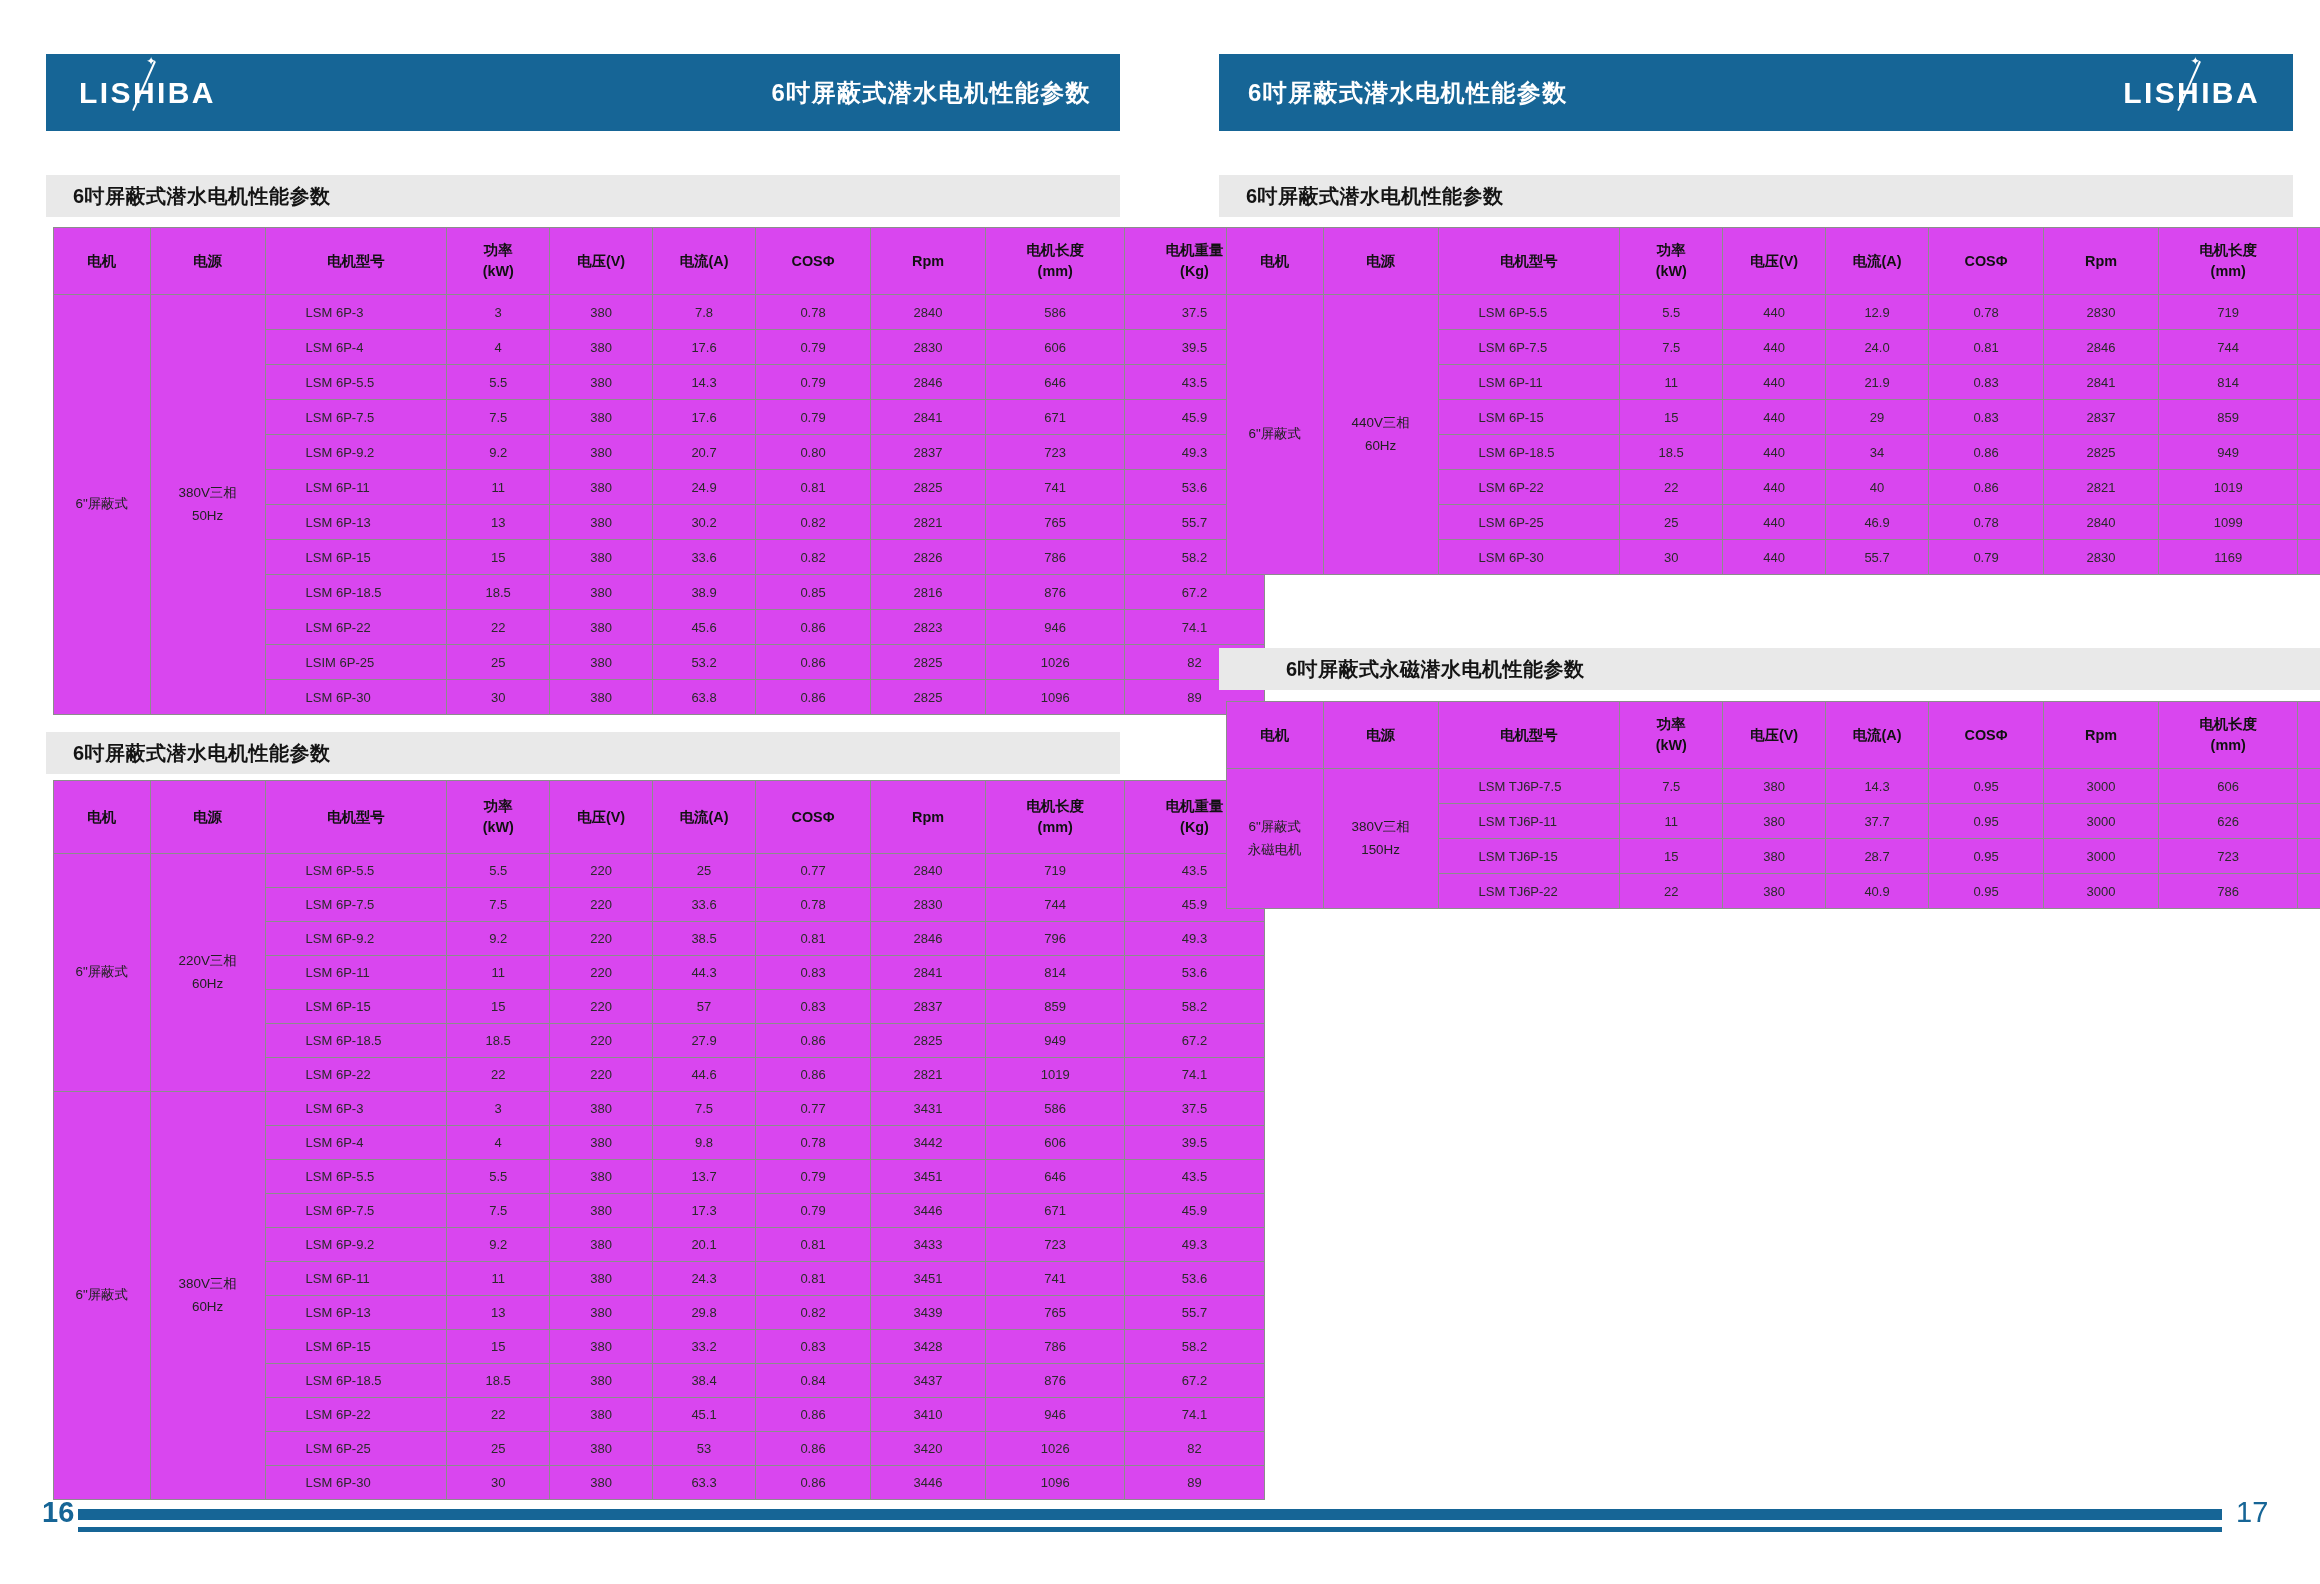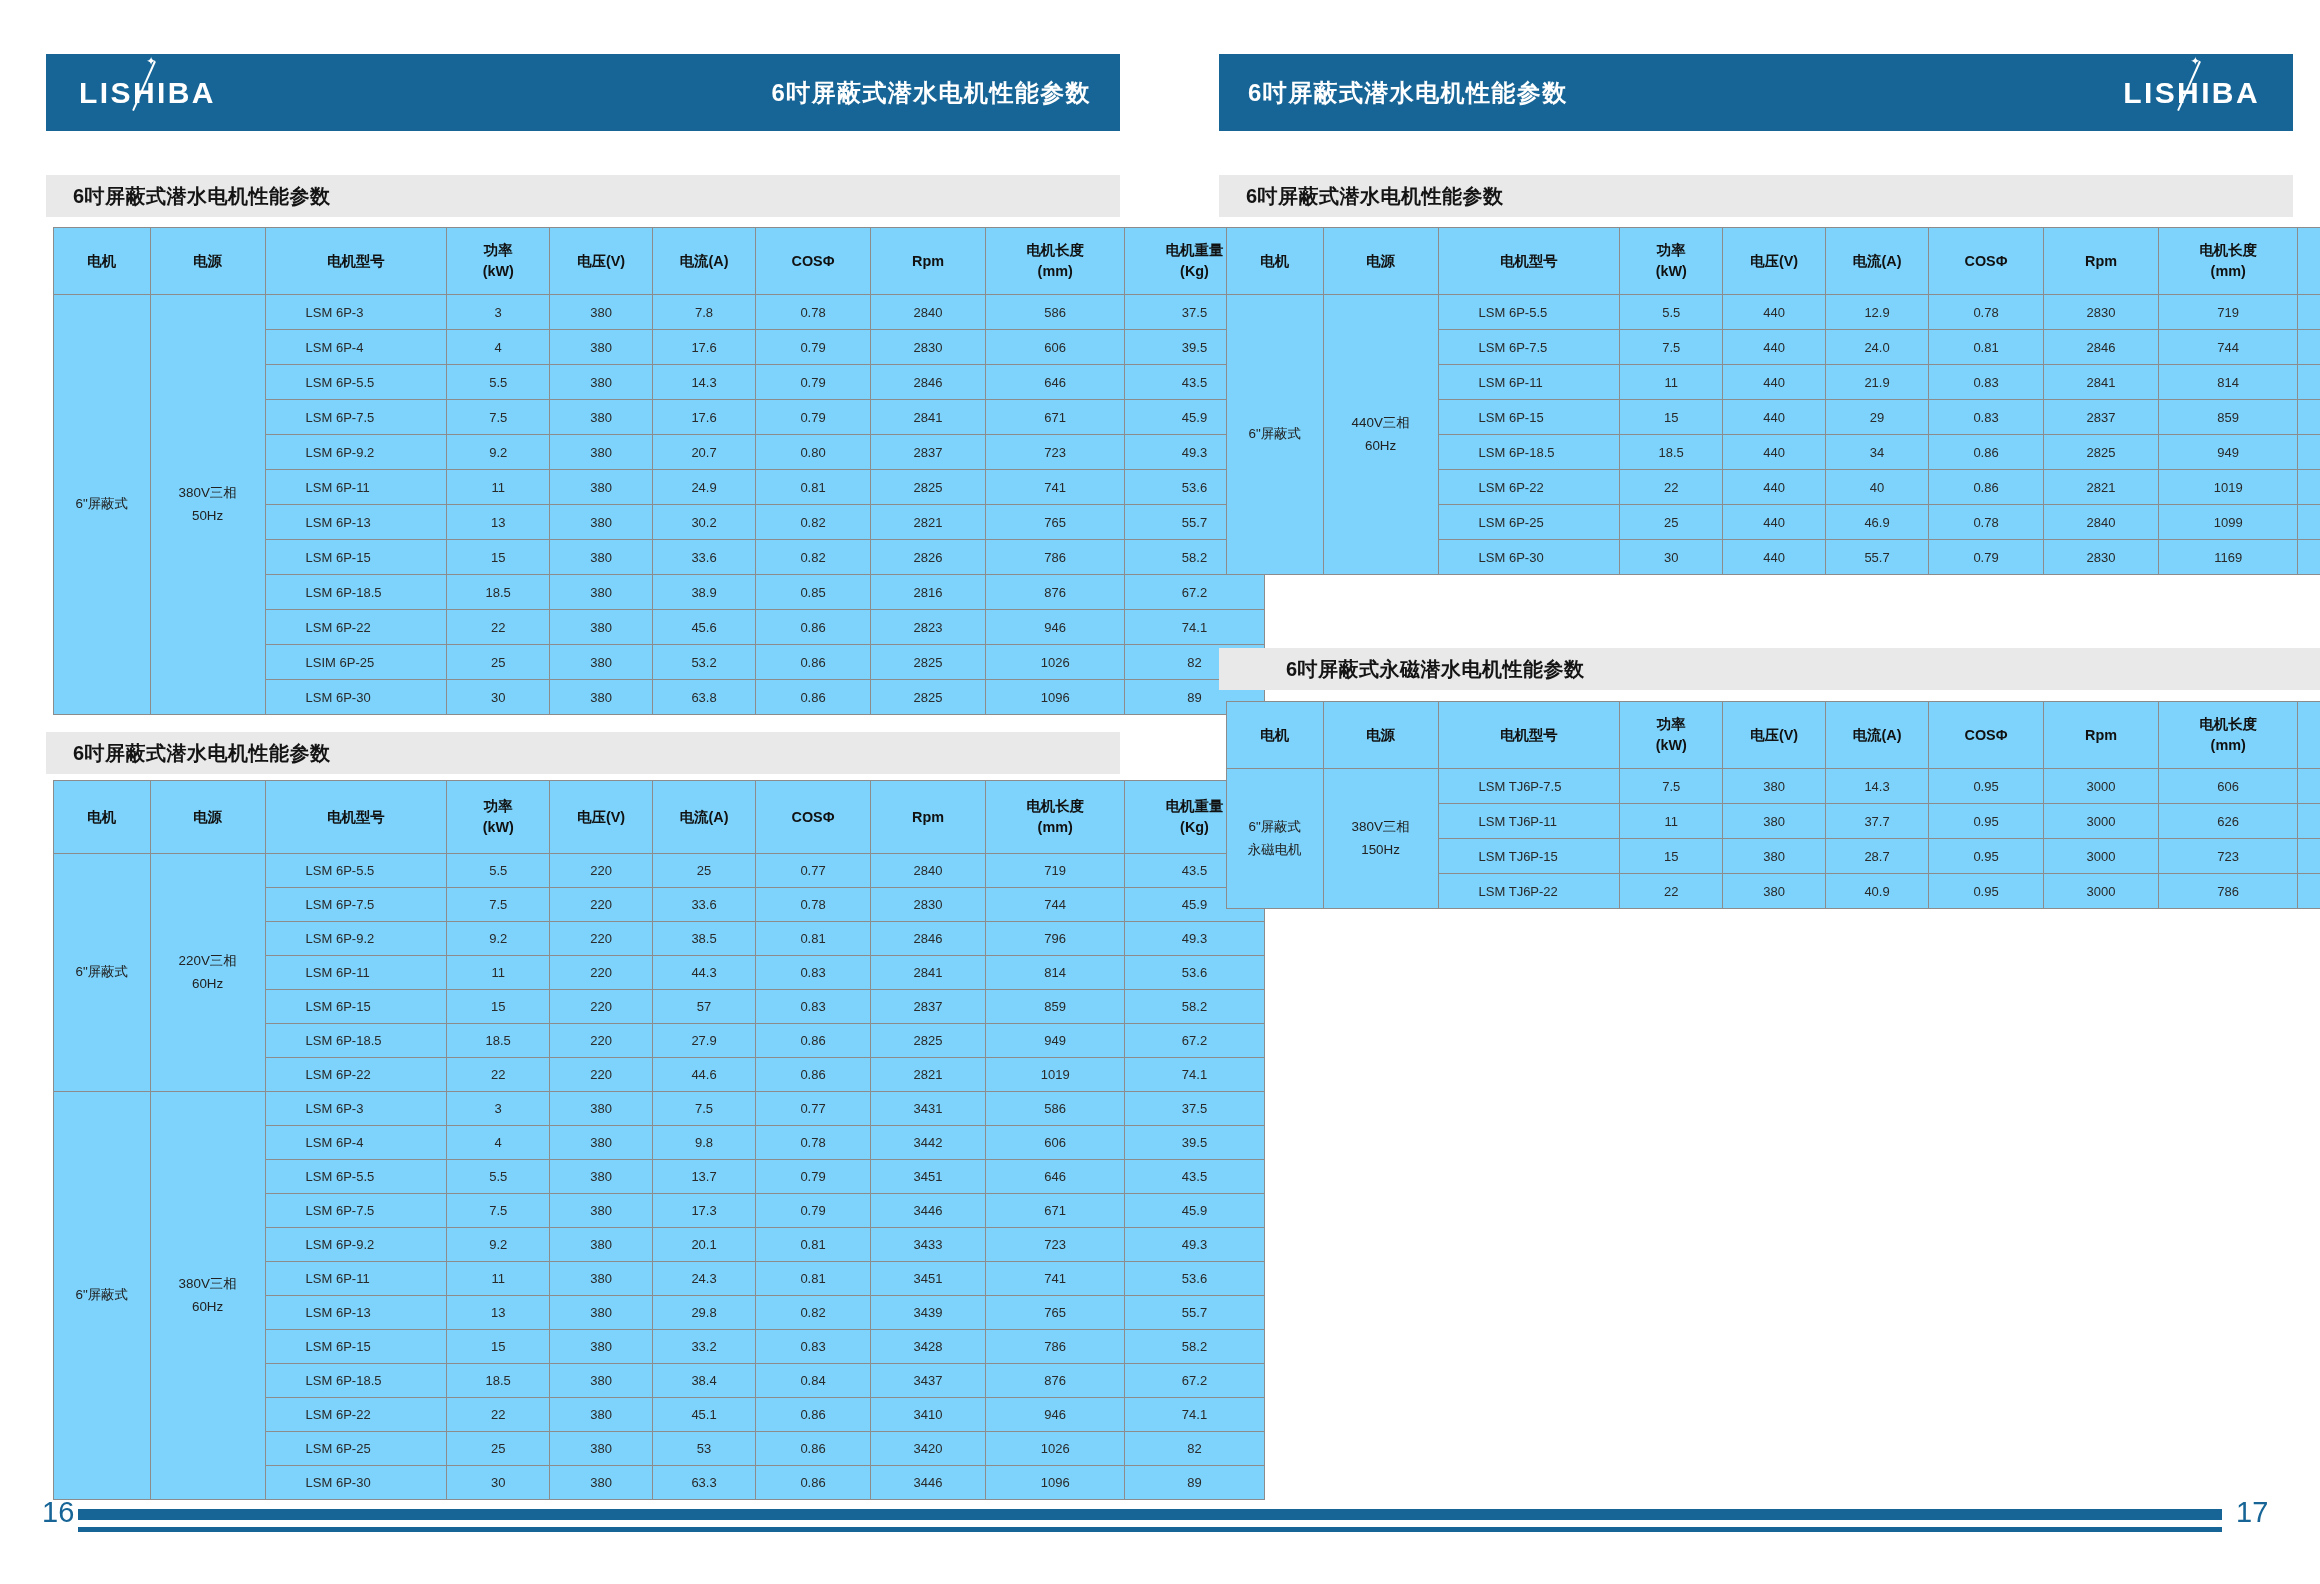--- a/index.html
+++ b/index.html
@@ -26,36 +26,36 @@
       transform:rotate(24deg);transform-origin:center;display:block;}
   .logo-h .star{position:absolute;top:-22px;left:13.4px;font-size:11.5px;color:#fff;font-weight:400;font-style:normal;}
 
   
   .section-bar{position:absolute;left:0;width:1074px;height:42px;background:var(--section-bg,#e9e9e9);}
   .section-bar span{display:block;line-height:42px;padding-left:27px;font-size:20px;font-weight:700;
       color:#141414;letter-spacing:0.5px;}
 
   
   .spec-table{position:absolute;left:6.7px;width:1212px;border-collapse:collapse;table-layout:fixed;
-      background:#7dd3fc;border:1.9px solid var(--border-dark,#3f3f3f);color:#222;}
+      background:#d946ef;border:1.9px solid var(--border-dark,#3f3f3f);color:#222;}
   .spec-table th,.spec-table td{border:1px solid var(--border-mid,#8c8c8c);text-align:center;padding:0;
       overflow:hidden;}
   .spec-table th{font-size:14.4px;font-weight:700;line-height:1.45;color:#111;}
   .spec-table td{font-size:13px;color:#2a2a2a;}
   .spec-table td.merge{font-size:13.4px;line-height:1.65;color:#222;}
   .spec-table td.model{text-align:left;padding-left:40px;}
   .spec-table thead tr{height:67px;}
   .spec-table tbody tr{height:35px;}
   .t-head76 thead tr{height:73px;}
   .t-rows35 tbody tr{height:34px;}
   tbody.group-sep tr:first-child td{border-top:1.9px solid var(--border-dark,#3f3f3f);}
 
   
   .pageno{position:absolute;top:1496px;font-size:29px;font-weight:500;color:var(--accent,#166596);}
-  #pn-left{left:42px;}
+  #pn-left{left:42px;font-weight:bold;}
   #pn-right{left:2236px;}
   .rule{position:absolute;left:78px;width:2144px;background:var(--accent,#166596);}
   .rule-thick{top:1509px;height:10.6px;}
   .rule-thin{top:1527px;height:4.8px;}
 </style>
 </head>
 <body>
 
 <div id="canvas">
 

